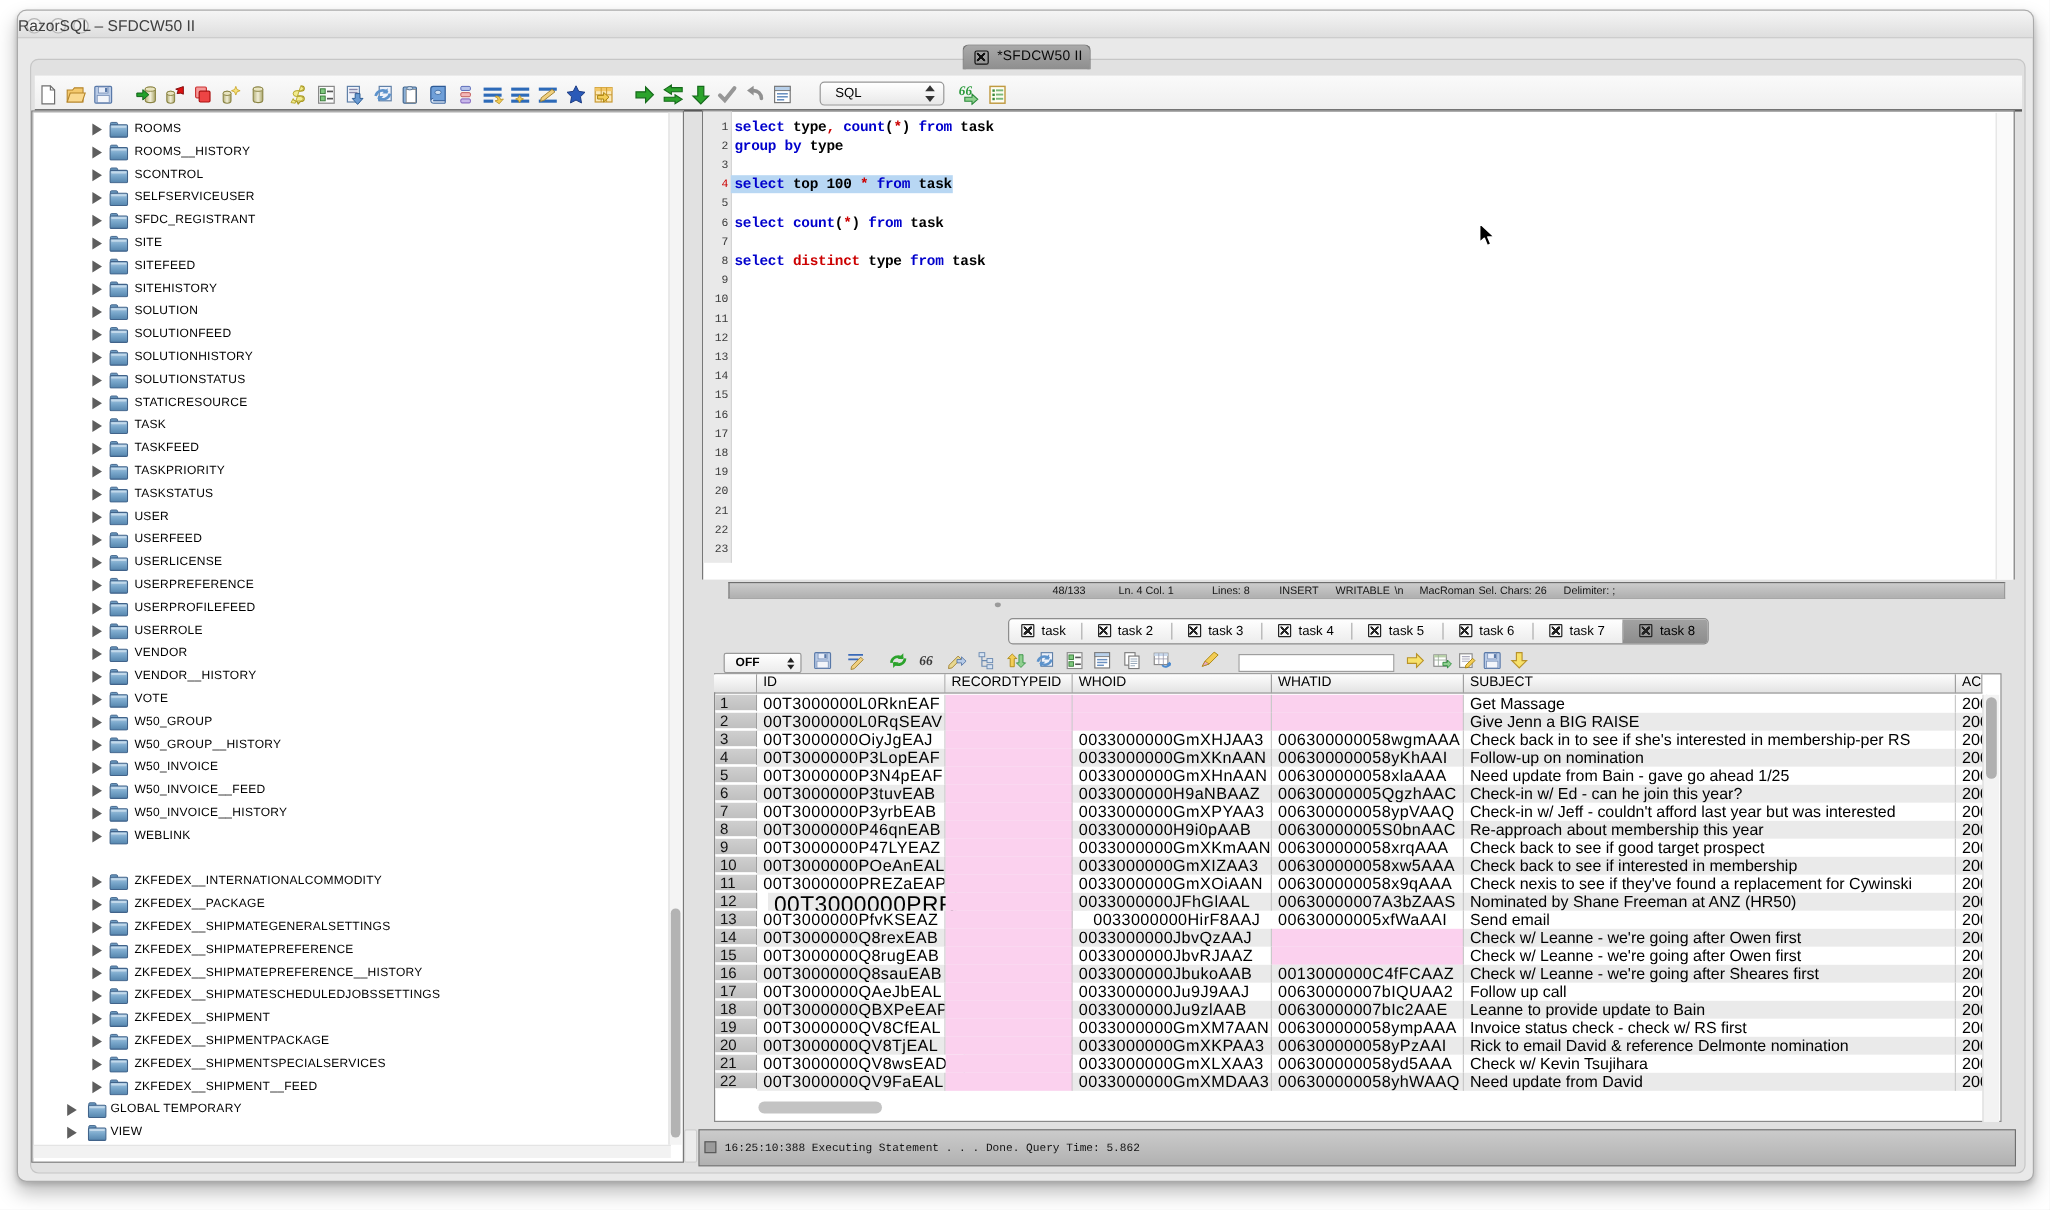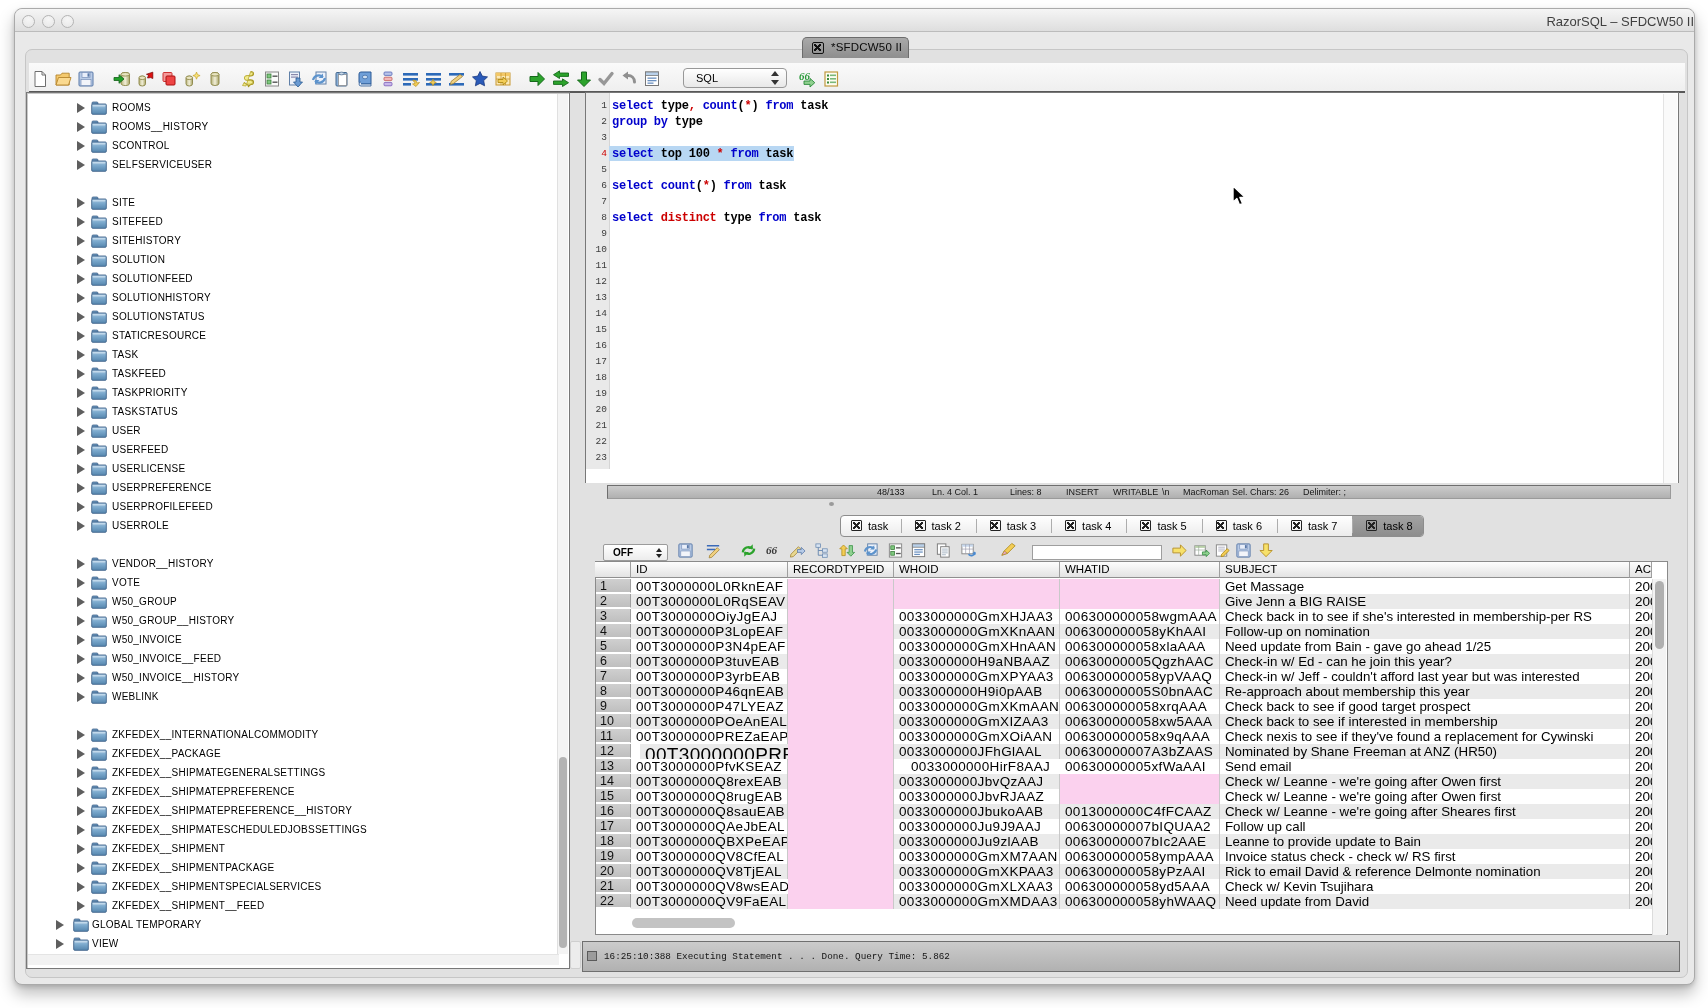--- a/index.html
+++ b/index.html
@@ -1,19 +1,19 @@
 <!DOCTYPE html>
 <html><head><meta charset="utf-8"><style>
 *{margin:0;padding:0;box-sizing:border-box}
 html,body{width:1708px;height:1008px;background:#fff;font-family:"Liberation Sans",sans-serif;position:relative;overflow:hidden}
 .abs{position:absolute}
 .win{position:absolute;left:14px;top:8px;width:1681px;height:977px;background:#e9e9e9;border:1px solid #aaa;border-radius:8px;box-shadow:0 9px 16px rgba(0,0,0,.26),0 2px 4px rgba(0,0,0,.14)}
 .titlebar{position:absolute;left:0;top:0;width:100%;height:23px;border-radius:8px 8px 0 0;background:linear-gradient(#f5f5f5,#dedede);border-bottom:1px solid #bcbcbc}
 .tl{position:absolute;top:6px;width:13px;height:13px;border-radius:50%;border:1.4px solid #b4b4b4;background:radial-gradient(circle at 50% 30%,#f6f6f6,#e6e6e6)}
-.title{position:absolute;top:5px;left:0;width:100%;text-align:right;font-size:13px;color:#3f3f3f}
+.title{position:absolute;top:5px;left:0;width:100%;text-align:left;font-size:13px;color:#3f3f3f}
 .inner{position:absolute;left:10px;top:40px;width:1663px;height:929px;background:#e1e1e1;border:1px solid #c6c6c6;border-radius:7px}
 .doctab{position:absolute;left:787px;top:28px;width:107px;height:21px;background:linear-gradient(#a9a9a9,#8e8e8e);border:1px solid #6c6c6c;border-bottom:none;border-radius:5px 5px 0 0;z-index:5}
 .doctab .xb{position:absolute;left:9px;top:4px;width:12px;height:12px;border:1.6px solid #111;border-radius:2px;background:transparent}
 .doctab .xb:before{content:"";position:absolute;left:1px;top:1px;width:7px;height:7px;background:
  linear-gradient(45deg,transparent 42%,#111 42%,#111 58%,transparent 58%),
  linear-gradient(-45deg,transparent 42%,#111 42%,#111 58%,transparent 58%)}
 .doctab .lbl{position:absolute;left:28px;top:3px;font-size:11.5px;color:#0a0a0a;letter-spacing:.2px}
 .toolbar{position:absolute;left:14px;top:54px;width:1656px;height:30px;background:linear-gradient(#fafafa,#efefef);border-bottom:2px solid #585858;z-index:2}
 .tree{position:absolute;left:11px;top:83px;width:544px;height:877px;background:#fff;border:1px solid #787878;box-shadow:inset 0 1px 0 #c9c9c9,inset 1px 0 0 #c9c9c9;z-index:2}
 .trow{position:absolute;height:19px;font-size:10px;color:#000;letter-spacing:.25px;white-space:nowrap}
@@ -310,20 +310,38 @@
                 <stop offset="1" stop-color="#5585ad"></stop>
               </linearGradient>
             </defs>
             <path d="M1 3.5 L1 2 Q1 1 2 1 L6 1 Q6.8 1 7 2 L7 3 Z" fill="#6d9cc2" stroke="#41638a" stroke-width="0.8"></path>
             <rect x="0.7" y="3" width="14.6" height="10.3" rx="1" fill="url(#fg)" stroke="#41638a" stroke-width="0.9"></rect>
             <rect x="1.6" y="3.9" width="12.8" height="1.6" rx="0.8" fill="#c6dcec" opacity="0.9"></rect>
           </svg>
         </span>
         <span style="position:absolute;left:85px;top:3px">SELFSERVICEUSER</span>
       </div>
+<div class="trow" style="left:0;top:82px;width:520px">
+        <span class="tri" style="left:50px"></span>
+        <span style="position:absolute;left:64px;top:0">
+          <svg width="16" height="14" viewBox="0 0 16 14" style="position:absolute;top:2px">
+            <defs>
+              <linearGradient id="fg" x1="0" y1="0" x2="0" y2="1">
+                <stop offset="0" stop-color="#a8c8e0"></stop>
+                <stop offset="0.45" stop-color="#7aa8cc"></stop>
+                <stop offset="1" stop-color="#5585ad"></stop>
+              </linearGradient>
+            </defs>
+            <path d="M1 3.5 L1 2 Q1 1 2 1 L6 1 Q6.8 1 7 2 L7 3 Z" fill="#6d9cc2" stroke="#41638a" stroke-width="0.8"></path>
+            <rect x="0.7" y="3" width="14.6" height="10.3" rx="1" fill="url(#fg)" stroke="#41638a" stroke-width="0.9"></rect>
+            <rect x="1.6" y="3.9" width="12.8" height="1.6" rx="0.8" fill="#c6dcec" opacity="0.9"></rect>
+          </svg>
+        </span>
+        <span style="position:absolute;left:85px;top:3px">SFDC_REGISTRANT</span>
+      </div>
 <div class="trow" style="left:0;top:101px;width:520px">
         <span class="tri" style="left:50px"></span>
         <span style="position:absolute;left:64px;top:0">
           <svg width="16" height="14" viewBox="0 0 16 14" style="position:absolute;top:2px">
             <defs>
               <linearGradient id="fg" x1="0" y1="0" x2="0" y2="1">
                 <stop offset="0" stop-color="#a8c8e0"></stop>
                 <stop offset="0.45" stop-color="#7aa8cc"></stop>
                 <stop offset="1" stop-color="#5585ad"></stop>
               </linearGradient>
@@ -633,20 +651,38 @@
                 <stop offset="0.45" stop-color="#7aa8cc"></stop>
                 <stop offset="1" stop-color="#5585ad"></stop>
               </linearGradient>
             </defs>
             <path d="M1 3.5 L1 2 Q1 1 2 1 L6 1 Q6.8 1 7 2 L7 3 Z" fill="#6d9cc2" stroke="#41638a" stroke-width="0.8"></path>
             <rect x="0.7" y="3" width="14.6" height="10.3" rx="1" fill="url(#fg)" stroke="#41638a" stroke-width="0.9"></rect>
             <rect x="1.6" y="3.9" width="12.8" height="1.6" rx="0.8" fill="#c6dcec" opacity="0.9"></rect>
           </svg>
         </span>
         <span style="position:absolute;left:85px;top:3px">USERROLE</span>
+      </div>
+<div class="trow" style="left:0;top:443px;width:520px">
+        <span class="tri" style="left:50px"></span>
+        <span style="position:absolute;left:64px;top:0">
+          <svg width="16" height="14" viewBox="0 0 16 14" style="position:absolute;top:2px">
+            <defs>
+              <linearGradient id="fg" x1="0" y1="0" x2="0" y2="1">
+                <stop offset="0" stop-color="#a8c8e0"></stop>
+                <stop offset="0.45" stop-color="#7aa8cc"></stop>
+                <stop offset="1" stop-color="#5585ad"></stop>
+              </linearGradient>
+            </defs>
+            <path d="M1 3.5 L1 2 Q1 1 2 1 L6 1 Q6.8 1 7 2 L7 3 Z" fill="#6d9cc2" stroke="#41638a" stroke-width="0.8"></path>
+            <rect x="0.7" y="3" width="14.6" height="10.3" rx="1" fill="url(#fg)" stroke="#41638a" stroke-width="0.9"></rect>
+            <rect x="1.6" y="3.9" width="12.8" height="1.6" rx="0.8" fill="#c6dcec" opacity="0.9"></rect>
+          </svg>
+        </span>
+        <span style="position:absolute;left:85px;top:3px">VENDOR</span>
       </div>
 <div class="trow" style="left:0;top:462px;width:520px">
         <span class="tri" style="left:50px"></span>
         <span style="position:absolute;left:64px;top:0">
           <svg width="16" height="14" viewBox="0 0 16 14" style="position:absolute;top:2px">
             <defs>
               <linearGradient id="fg" x1="0" y1="0" x2="0" y2="1">
                 <stop offset="0" stop-color="#a8c8e0"></stop>
                 <stop offset="0.45" stop-color="#7aa8cc"></stop>
                 <stop offset="1" stop-color="#5585ad"></stop>

